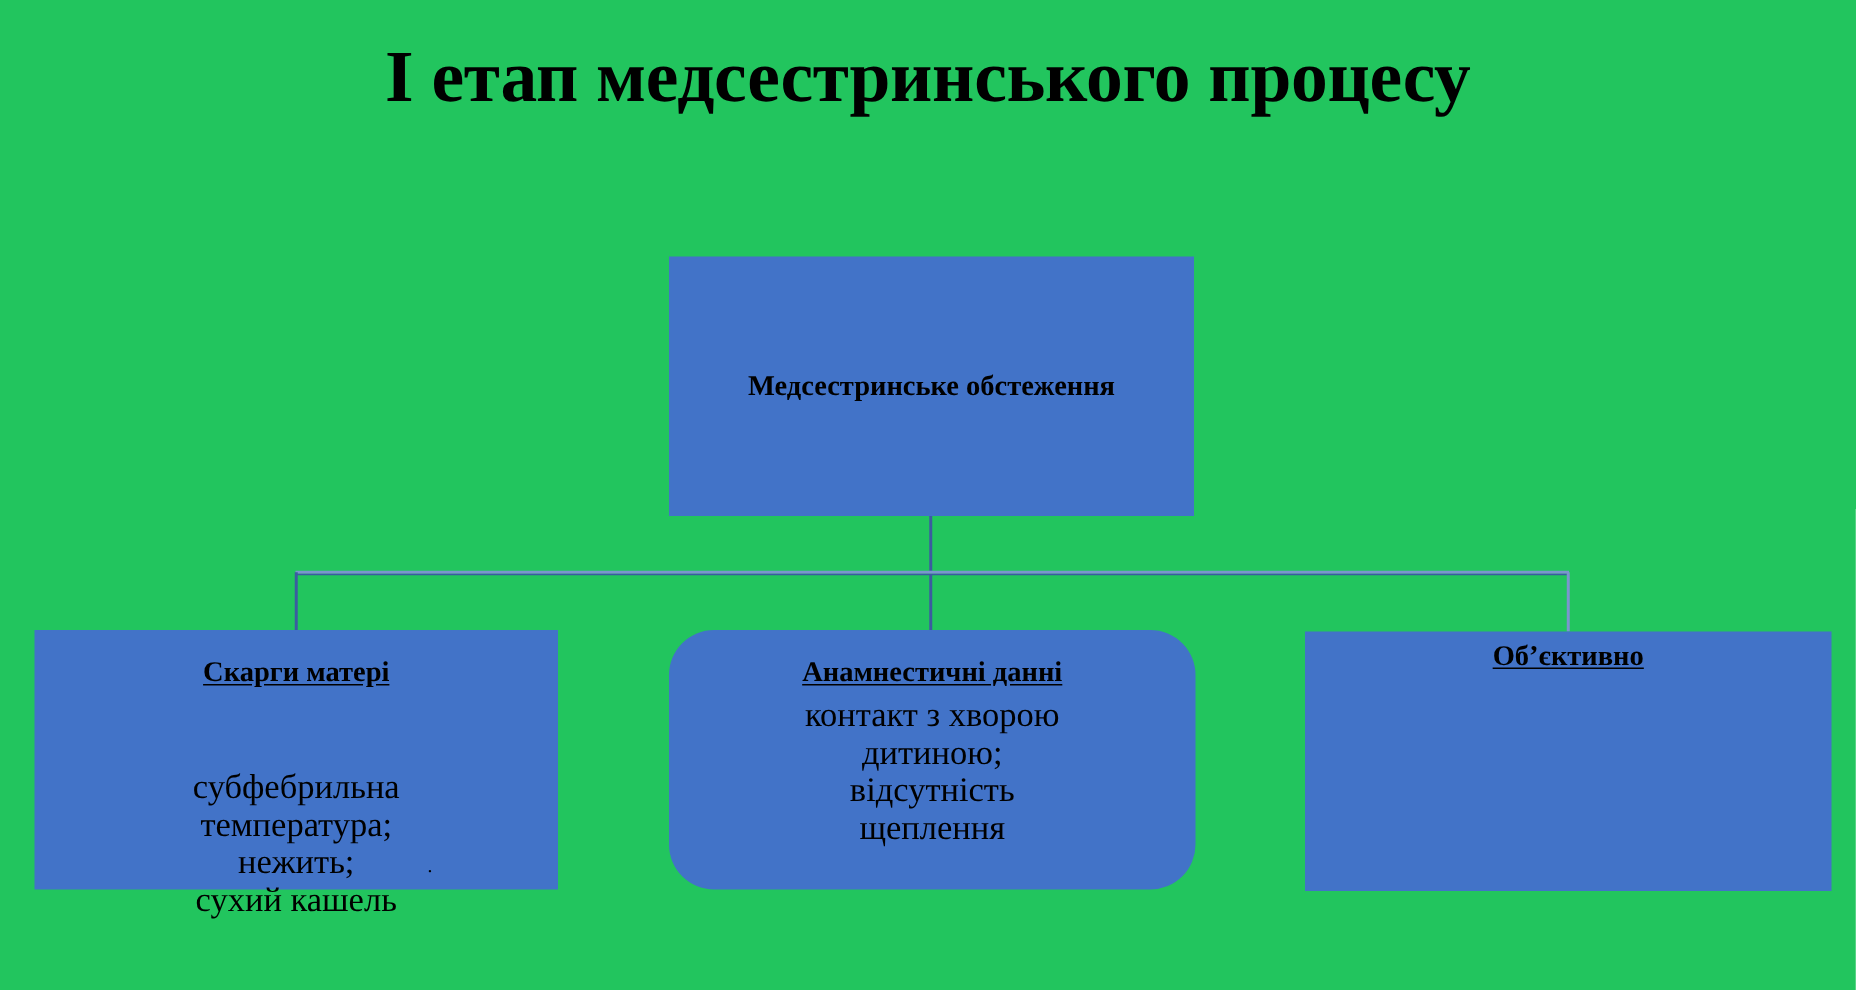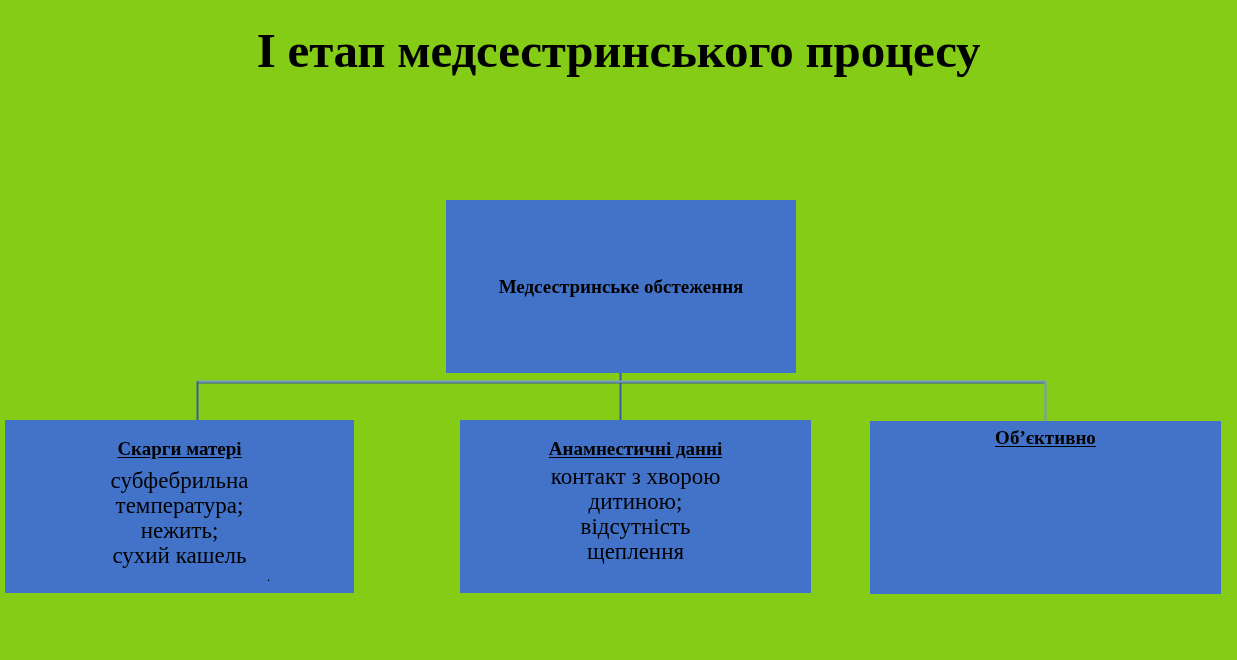--- a/index.html
+++ b/index.html
@@ -12,21 +12,21 @@
     height: 660px;
     background: #ffffff;
     font-family: "Liberation Serif", "DejaVu Serif", serif;
     color: #000000;
     overflow: hidden;
   }
   .slide {
     position: relative;
     width: 1237px;
     height: 660px;
-    background: #84cc16;
+    background: #22c55e;
     text-decoration: underline;
   }
 
   
   .slide-title {
     position: absolute;
     left: 0;
     top: 22px;
     width: 1237px;
     text-align: center;
@@ -59,37 +59,36 @@
     align-items: center;
     justify-content: flex-start;
     text-align: center;
   }
   .node-top {
     left: 446px;
     top: 171px;
     width: 350px;
     height: 173px;
     justify-content: center;
-    margin-top: 29px;
   }
   .node-top .node-heading {
     font-weight: bold;
     font-size: 19px;
     line-height: 30px;
     text-decoration: none;
     width: 250px;
   }
 
   .node-child {
     top: 420px;
     height: 173px;
     padding-top: 16px;
   }
-  .node-b1 { left: 5px;  width: 349px; }
-  .node-b2 { left: 460px; width: 351px; }
+  .node-b1 { left: 23px;  width: 349px; gap: 44px; }
+  .node-b2 { left: 446px; width: 351px; border-radius: 30px; }
   .node-b3 { left: 870px; top: 421px; width: 351px; padding-top: 4px; text-align: right; }
 
   .node-heading {
     font-weight: bold;
     font-size: 19px;
     line-height: 26px;
     text-decoration: underline;
     text-underline-offset: 2px;
   }
   .node-b2 .node-heading {

